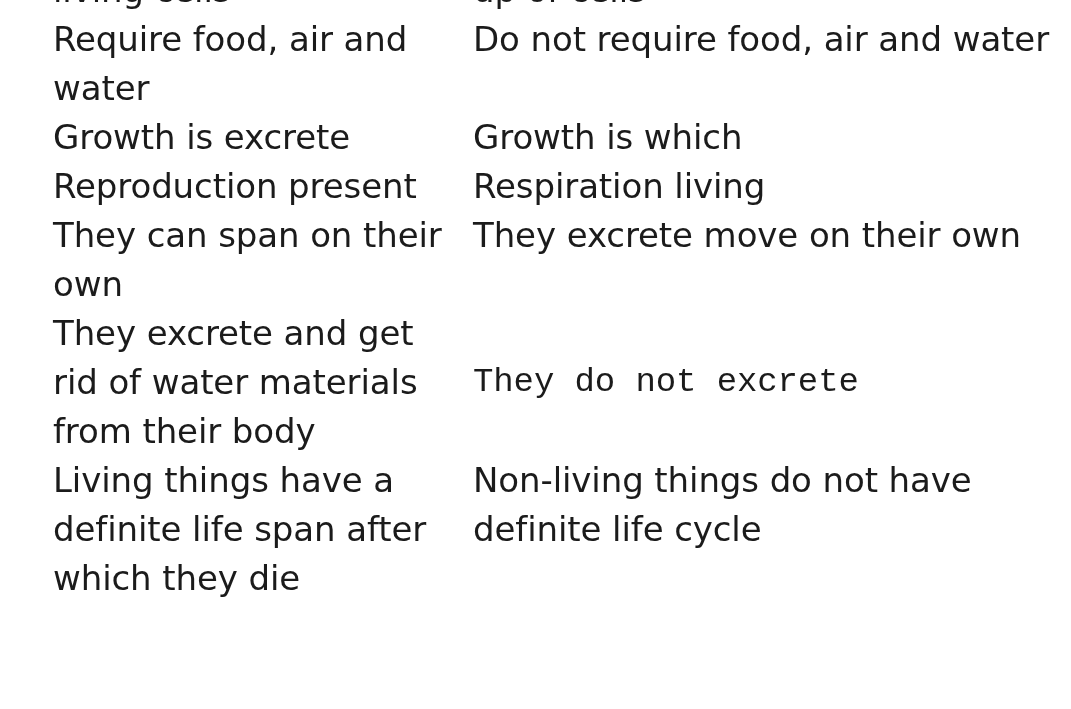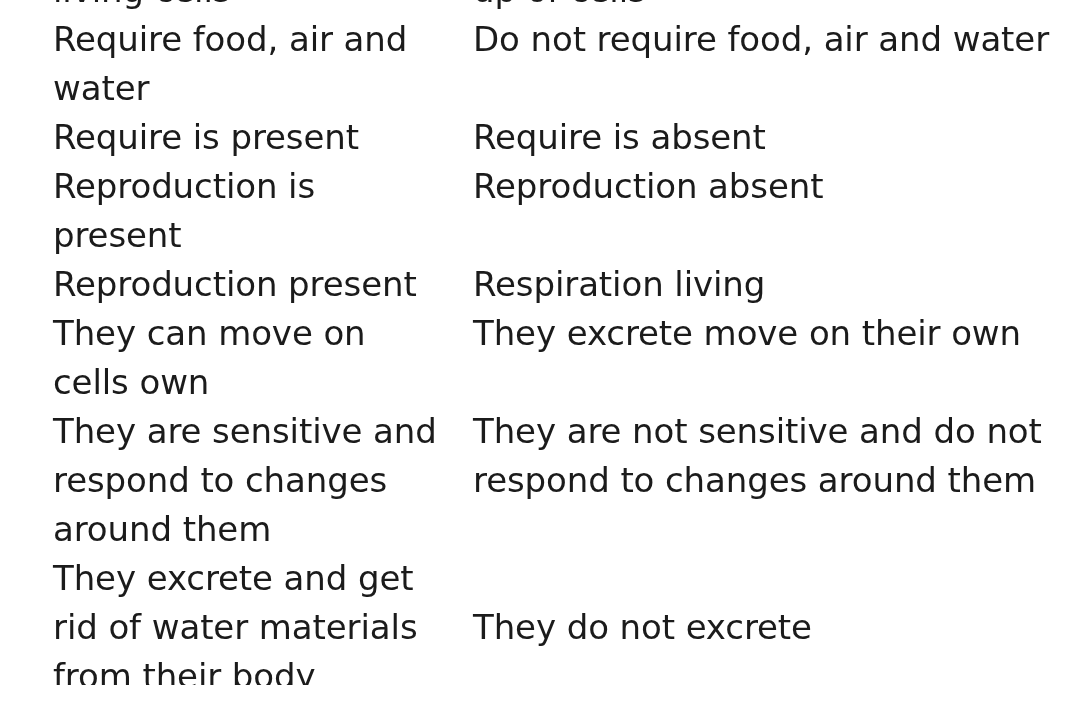--- a/index.html
+++ b/index.html
@@ -62,21 +62,21 @@
     line-height: 49px;
     letter-spacing: -0.1px;
     color: #1b1b1b;
     white-space: normal;
   }
 
   table.compare td.col-left  { padding-left: 53px;  padding-right: 12px; }
   table.compare td.col-right { padding-left: 18px;  padding-right: 17px; }
 
   
-  table.compare td.v-middle { vertical-align: middle; }
+  table.compare td.v-middle { vertical-align: middle; font-family: Liberation Mono, monospace; }
 
   .cell-text { display: block; }
 </style>
 </head>
 <body>
 
 <div id="page">
 
   <div id="scroll-viewport">
 
@@ -102,62 +102,46 @@
             <td class="col-left">
               <span class="cell-text">Require food, air and water</span>
             </td>
             <td class="col-right">
               <span class="cell-text">Do not require food, air and water</span>
             </td>
           </tr>
 
           <tr>
             <td class="col-left">
-              <span class="cell-text">Require is present</span>
+              <span class="cell-text">Growth is excrete</span>
             </td>
             <td class="col-right">
-              <span class="cell-text">Require is absent</span>
+              <span class="cell-text">Growth is which</span>
             </td>
           </tr>
 
-          <tr>
-            <td class="col-left">
-              <span class="cell-text">Reproduction is present</span>
-            </td>
-            <td class="col-right">
-              <span class="cell-text">Reproduction absent</span>
-            </td>
-          </tr>
 
           <tr>
             <td class="col-left">
               <span class="cell-text">Reproduction present</span>
             </td>
             <td class="col-right">
               <span class="cell-text">Respiration living</span>
             </td>
           </tr>
 
           <tr>
             <td class="col-left">
-              <span class="cell-text">They can move on cells own</span>
+              <span class="cell-text">They can span on their own</span>
             </td>
             <td class="col-right">
               <span class="cell-text">They excrete move on their own</span>
             </td>
           </tr>
 
-          <tr>
-            <td class="col-left">
-              <span class="cell-text">They are sensitive and respond to changes around them</span>
-            </td>
-            <td class="col-right">
-              <span class="cell-text">They are not sensitive and do not respond to changes around them</span>
-            </td>
-          </tr>
 
           <tr>
             <td class="col-left">
               <span class="cell-text">They excrete and get rid of water materials from their body</span>
             </td>
             <td class="col-right v-middle">
               <span class="cell-text">They do not excrete</span>
             </td>
           </tr>
 

